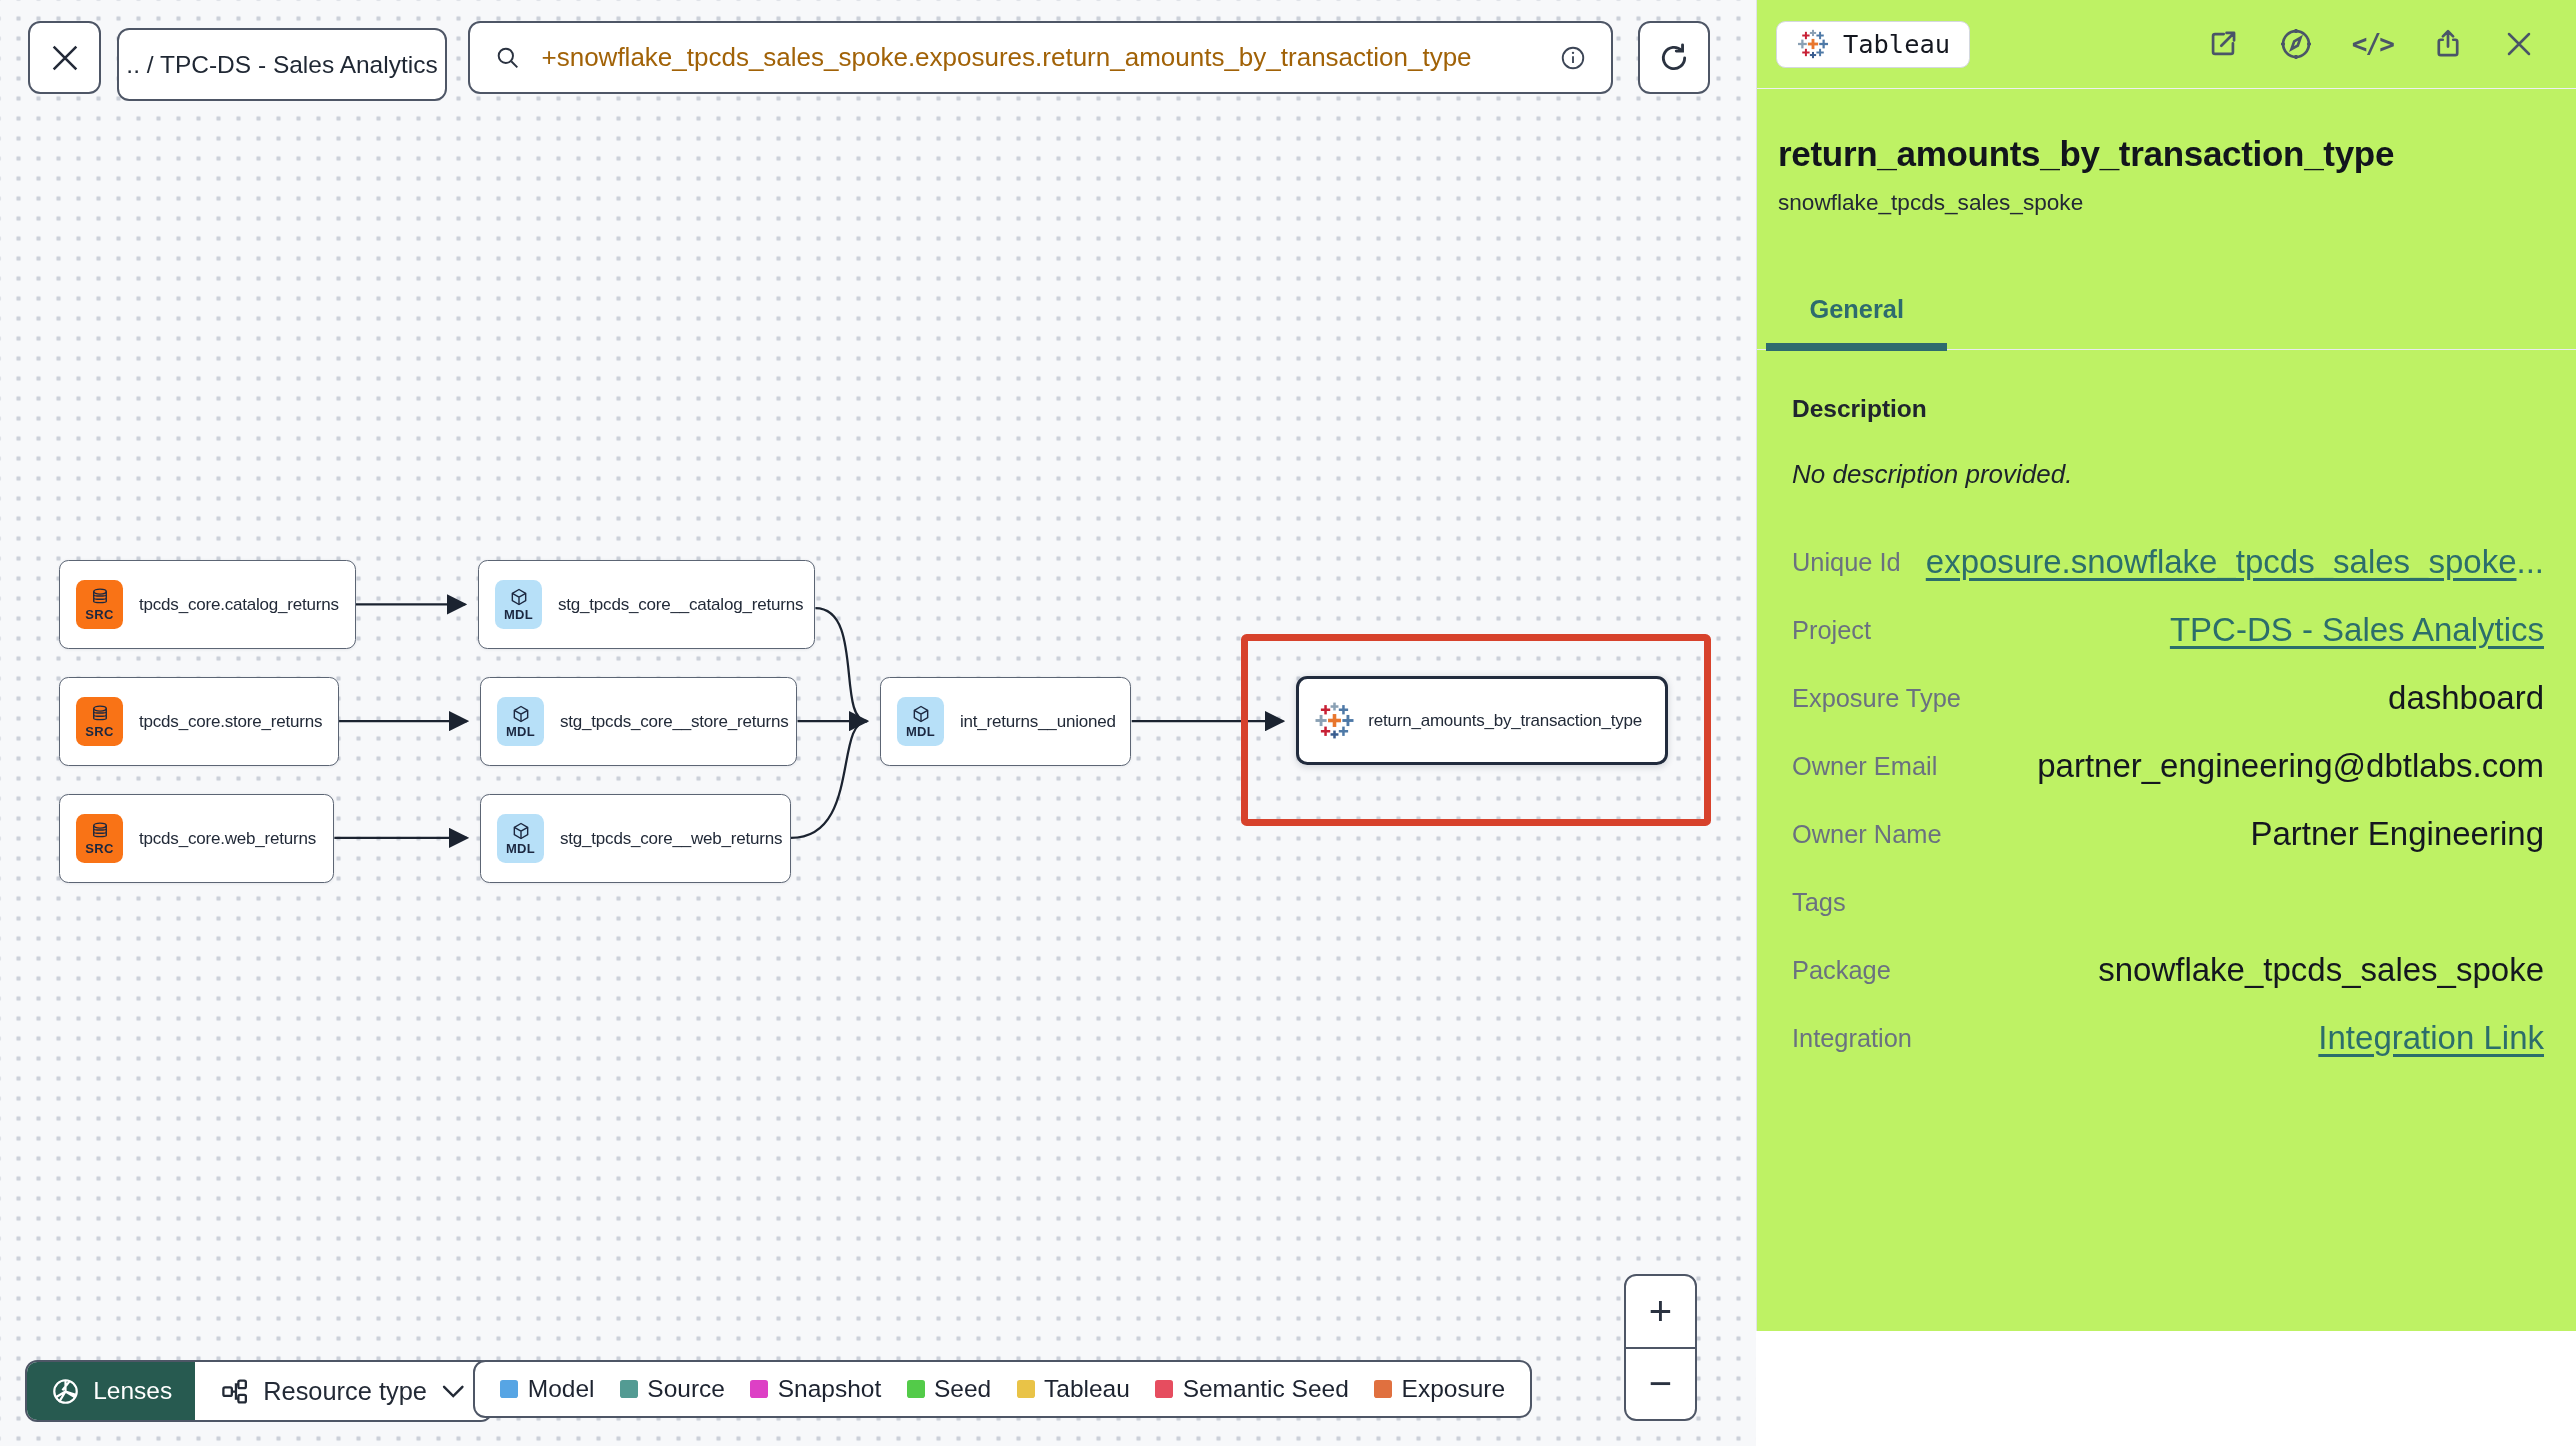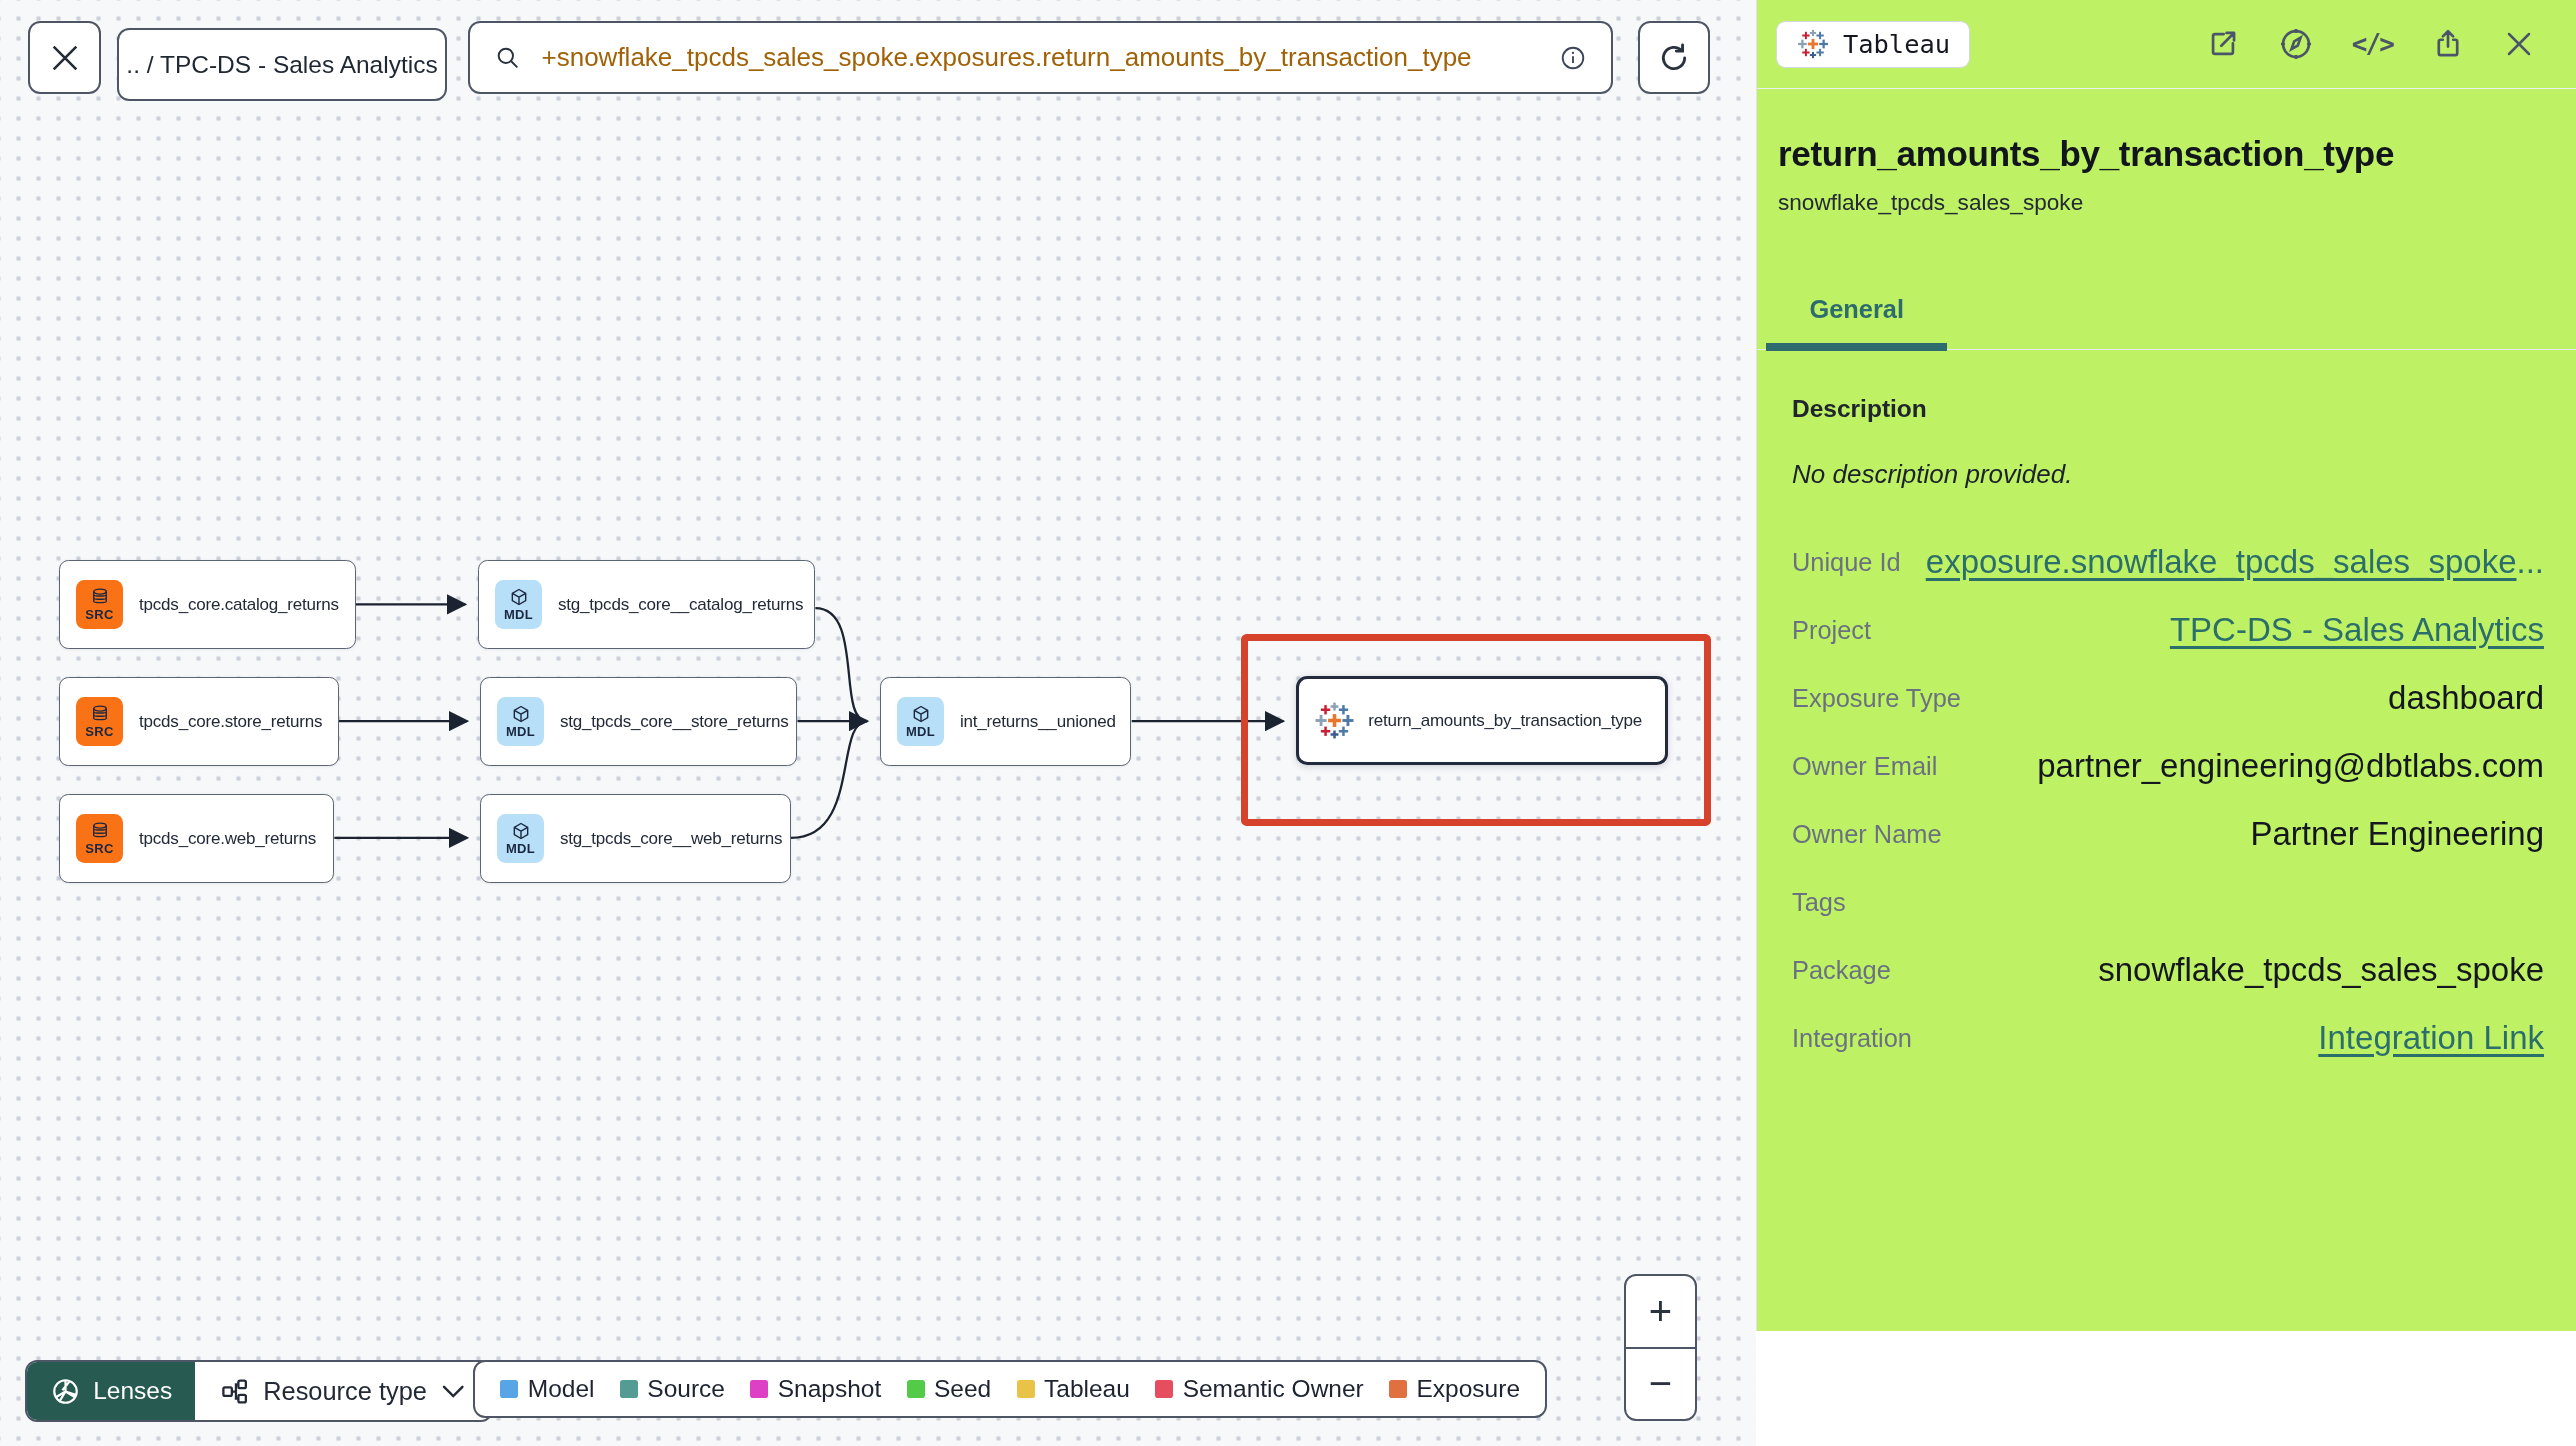--- a/index.html
+++ b/index.html
@@ -314,21 +314,21 @@
       <div class="legend-item">
         <span class="legend-swatch" style="background-color: rgb(83, 203, 73);"></span>
         <span>Seed</span>
       </div>
       <div class="legend-item">
         <span class="legend-swatch" style="background-color: rgb(233, 195, 71);"></span>
         <span>Tableau</span>
       </div>
       <div class="legend-item">
         <span class="legend-swatch" style="background-color: rgb(230, 77, 95);"></span>
-        <span>Semantic Owner</span>
+        <span>Semantic Seed</span>
       </div>
       <div class="legend-item">
         <span class="legend-swatch" style="background-color: rgb(224, 112, 63);"></span>
         <span>Exposure</span>
       </div>
     </div>
   </div>
 
   <div class="panel">
     <div class="panel-header">

